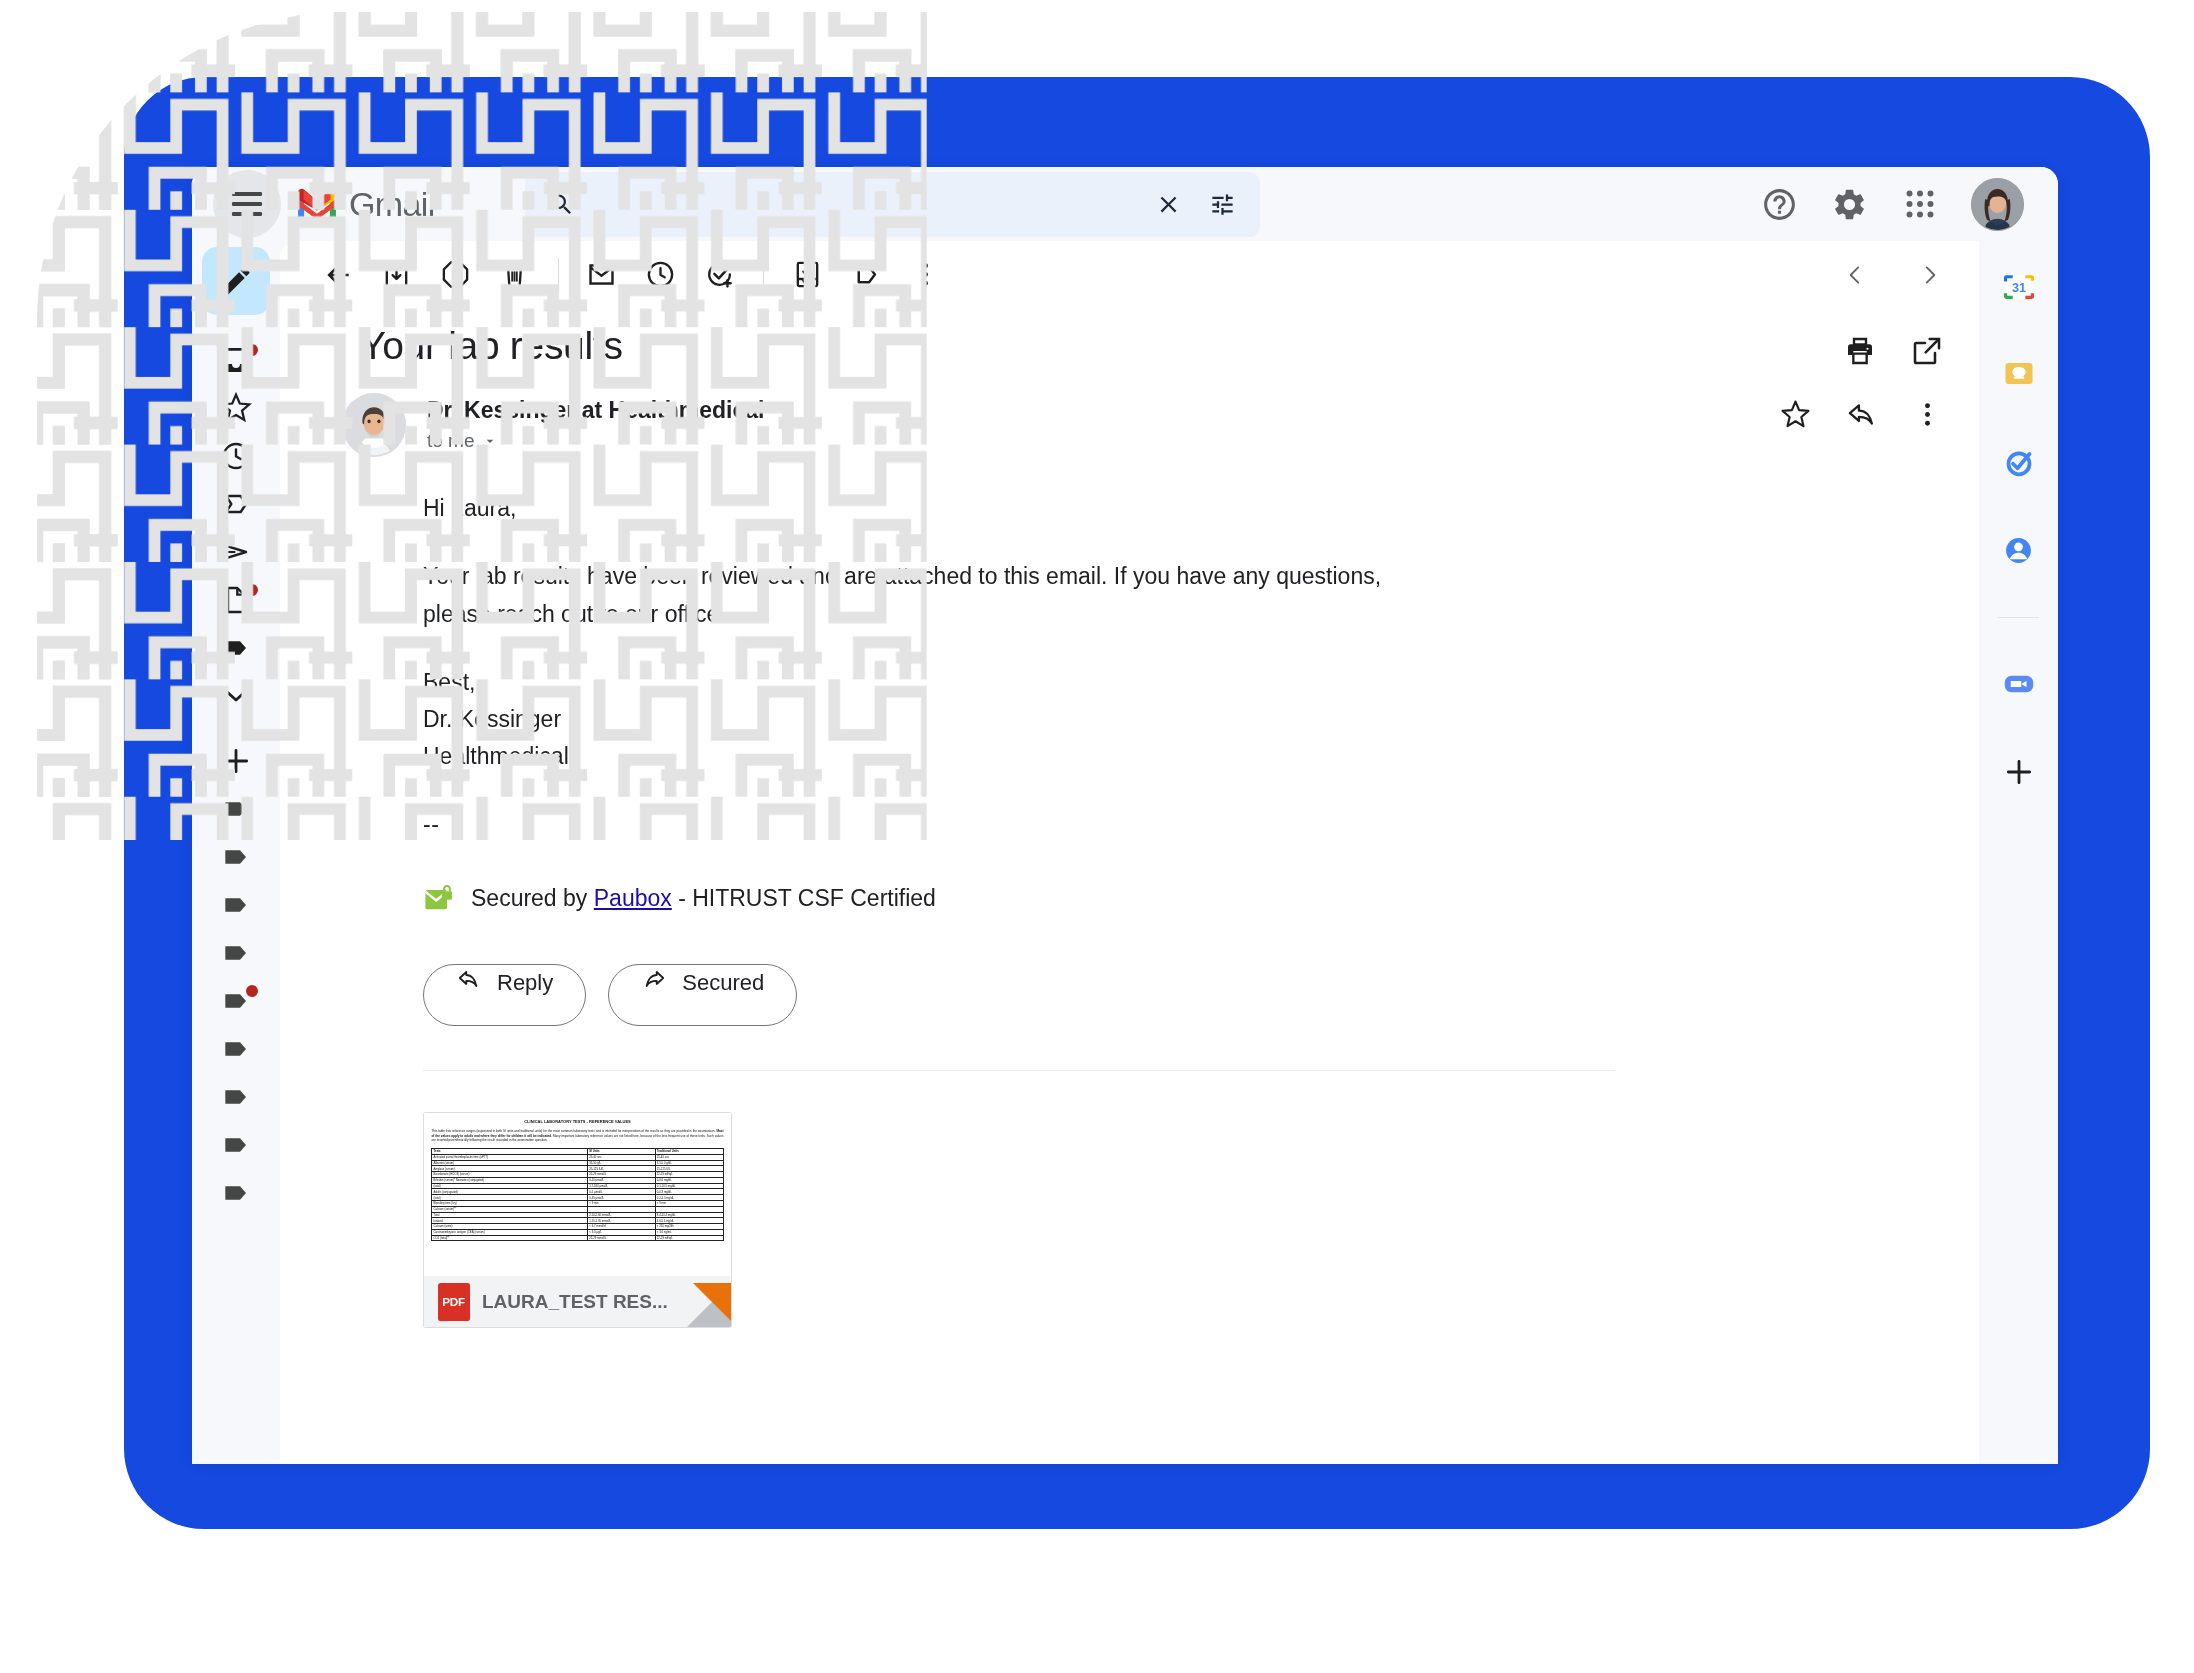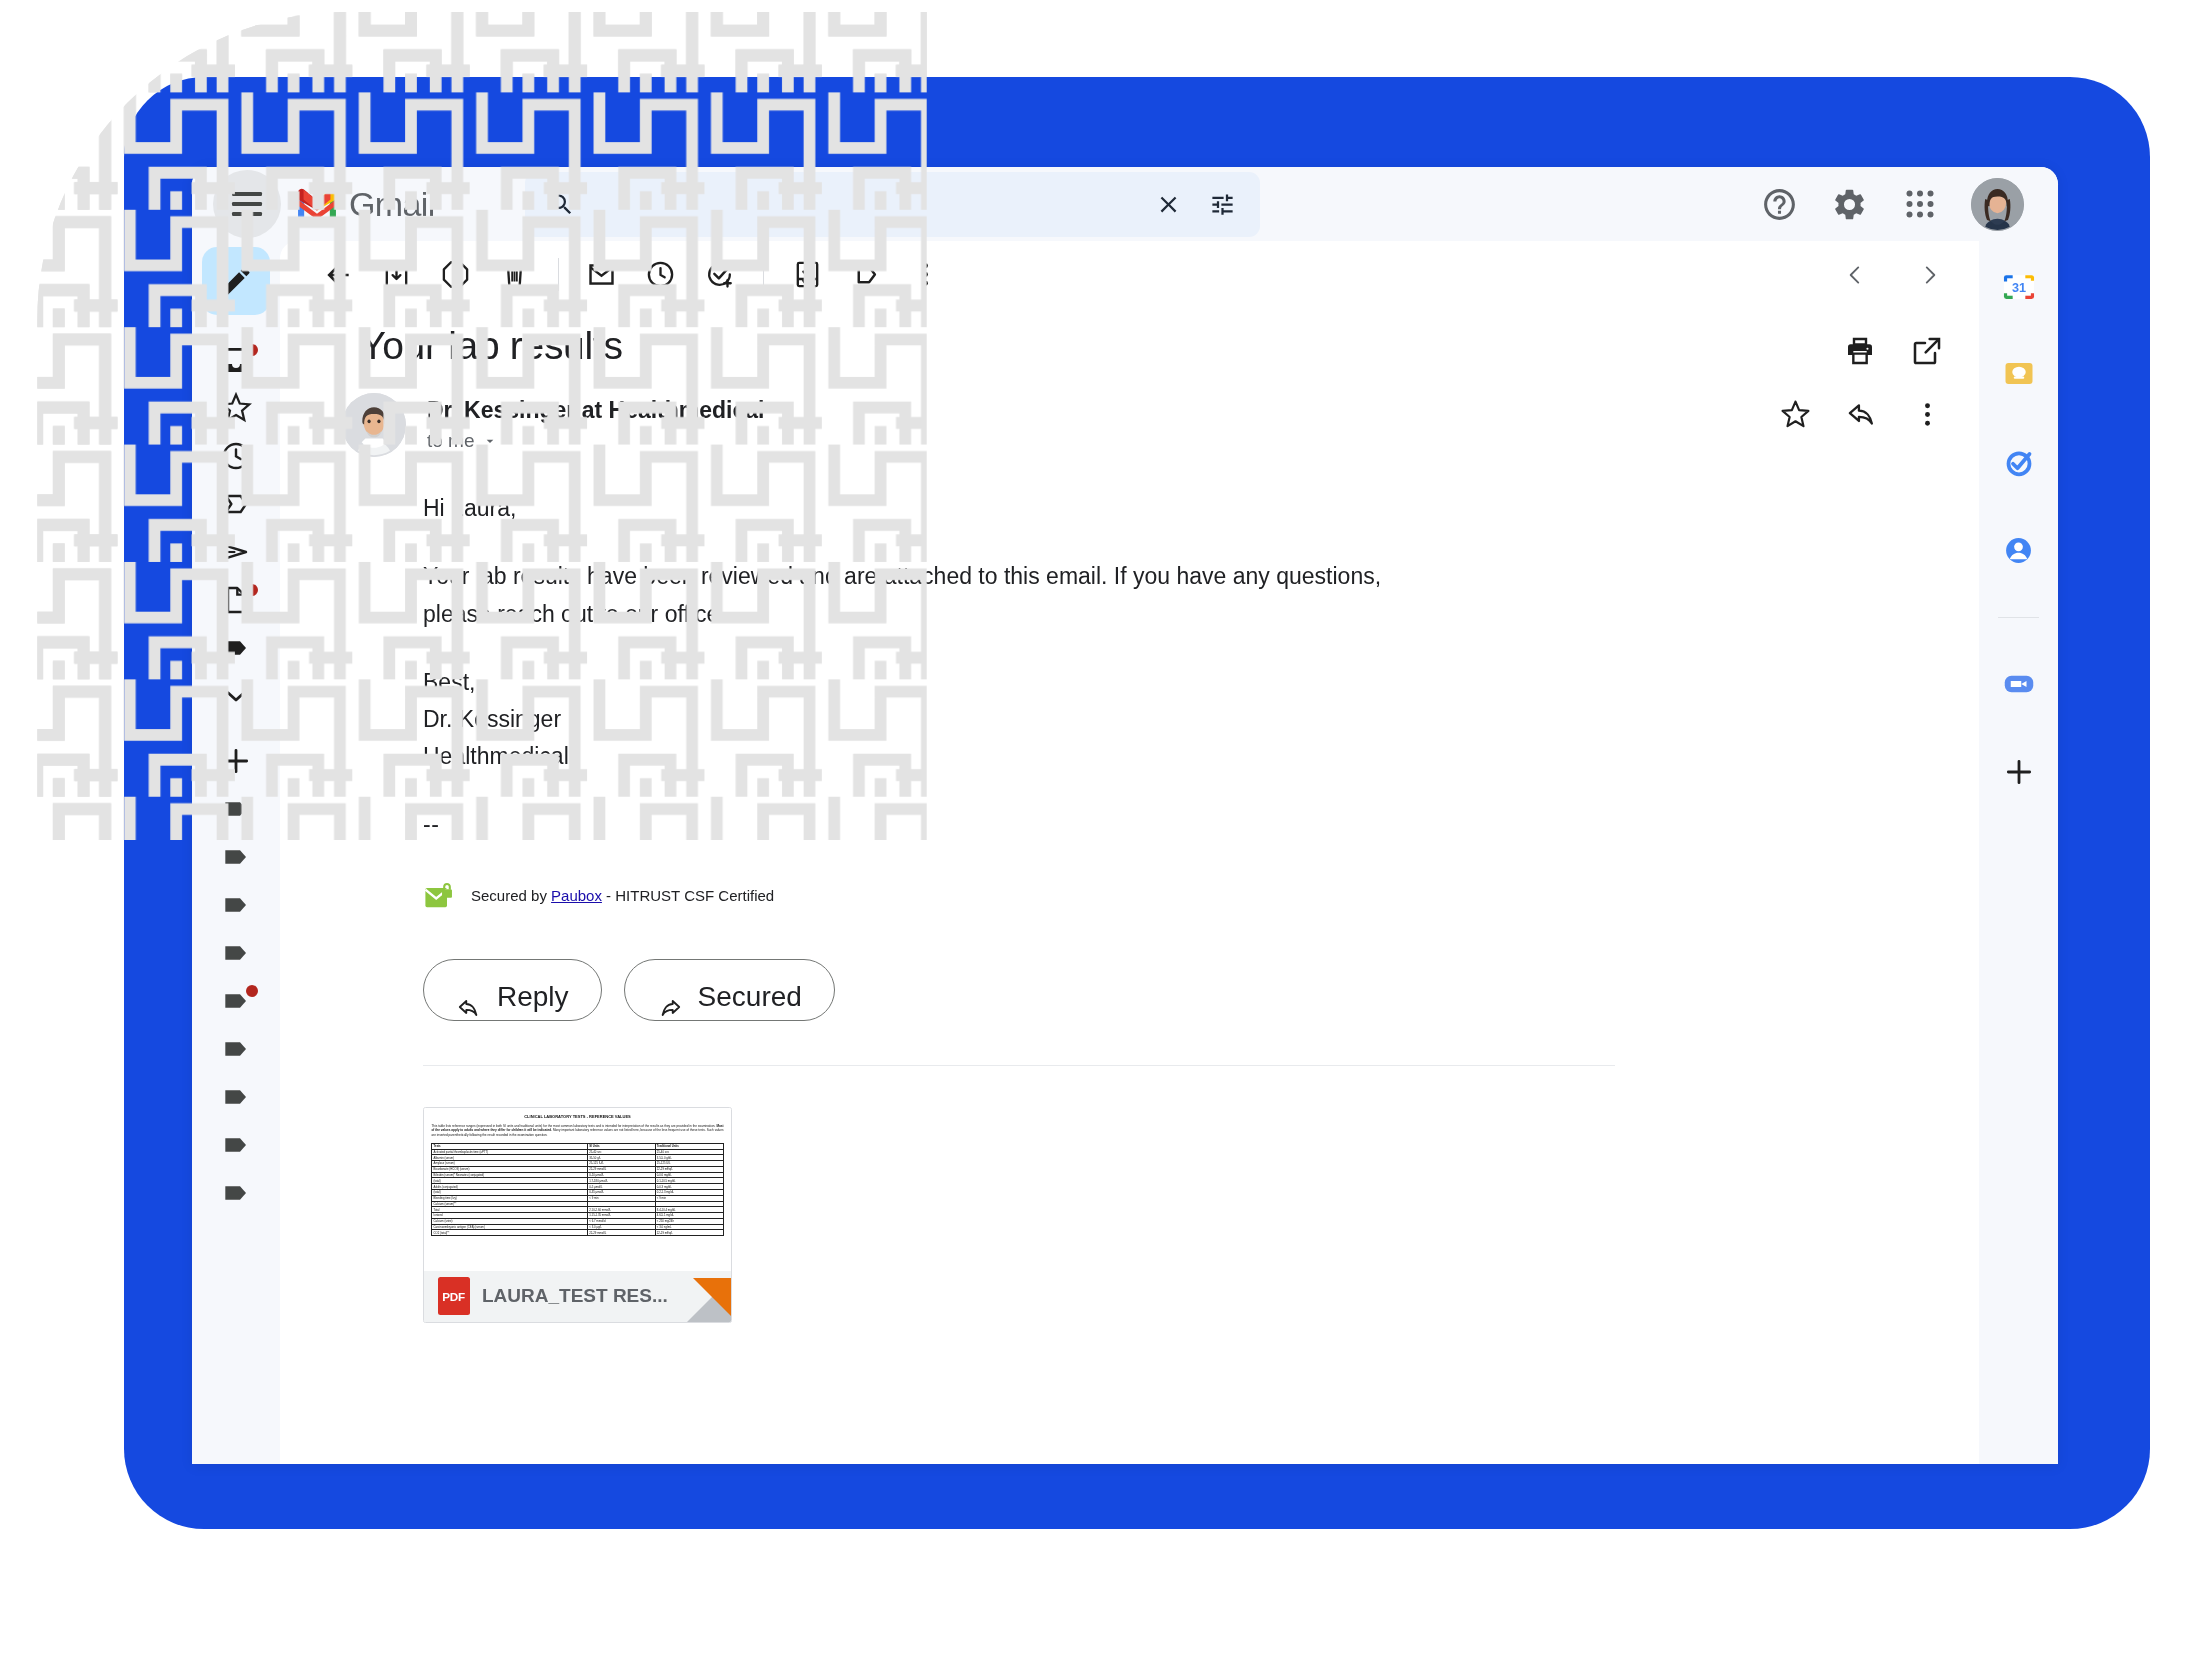--- a/index.html
+++ b/index.html
@@ -163,29 +163,29 @@
     font-size: 23px;
     line-height: 1.62;
     color: #202124;
     max-width: 964px;
   }
   .mail-body p { margin: 0 0 31px 0; }
   .mail-body p.tight { margin-bottom: 0; }
   .dashes { margin-top: 30px; font-size: 23px; color: #202124; letter-spacing: 0.6px; }
 
   .paubox-row { display: flex; align-items: center; gap: 16px; margin-top: 37px; }
-  .paubox-text { font-size: 15px; color: #202124; }
+  .paubox-text { font-size: 23px; color: #202124; }
   .paubox-link { color: #1a0dab; text-decoration: underline; }
 
   .rf-buttons { display: flex; gap: 22px; margin-top: 47px; }
   .rf-btn {
     height: 62px; border: 1.2px solid #747775; border-radius: 31px;
-    display: flex; align-items: flex-end; gap: 15px;
+    display: flex; align-items: flex-start; gap: 15px;
     padding: 0 32px;
-    font-size: 28px; color: #202124;
+    font-size: 22px; color: #202124;
     background: #fff;
   }
 
   .divider { height: 1.2px; background: #e8eaed; margin: 44px 143px 0 143px; width: 1192px; }
 
   
   .attach-card {
     margin-left: 143px; margin-top: 41px;
     width: 309px; height: 216px;
     border: 1.2px solid #dadce0; border-radius: 2.5px;

